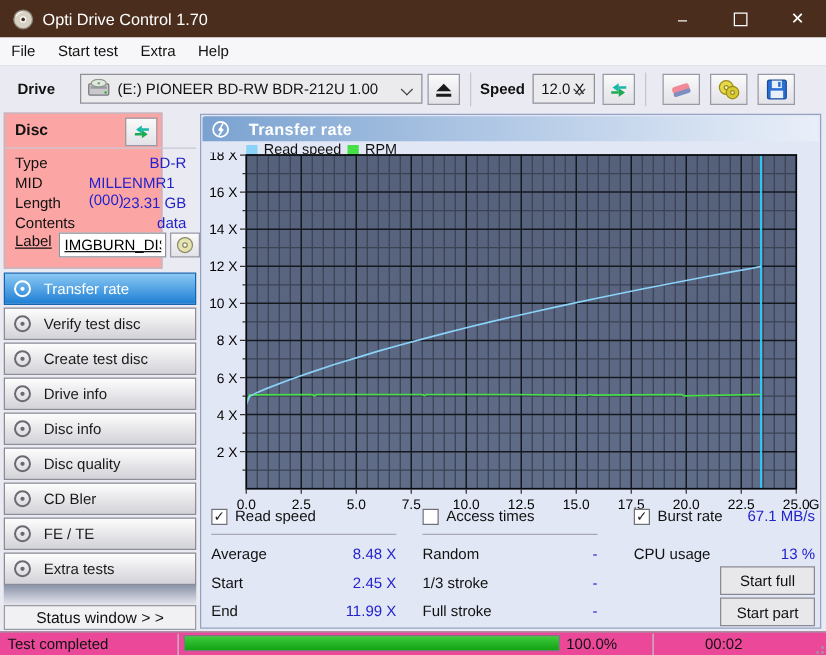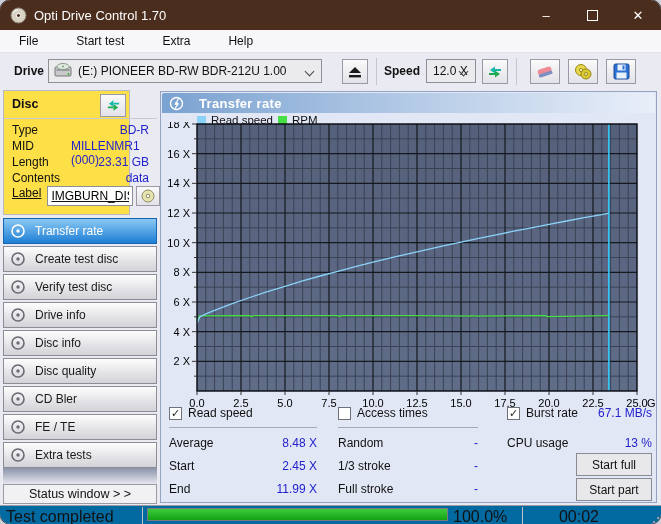--- a/index.html
+++ b/index.html
@@ -1,39 +1,39 @@
 <!DOCTYPE html>
 <html><head>
 <meta charset="utf-8">
 <style>
   html,body{margin:0;padding:0;background:#cfcfd8;font-family:"Liberation Sans","DejaVu Sans",sans-serif;}
   #window{position:relative;width:661px;height:524px;background:#eaeaf2;outline:1px solid #3a3a40;overflow:hidden;
-          font-size:12px;color:#111;border-radius:11px;}
+          font-size:12px;color:#111;}
   
   .titlebar{position:absolute;left:0;top:0;width:661px;height:30px;background:#4a2d1c;display:flex;align-items:center;}
   .appicon{margin-left:10px;width:17px;height:17px;display:inline-flex;}
   .title{color:#fff;font-size:13px;margin-left:7px;}
   .winbtns{position:absolute;right:0;top:0;height:30px;display:flex;}
   .wbtn{width:46px;height:30px;display:flex;align-items:center;justify-content:center;color:#fff;font-size:13px;cursor:default;}
   .maxbox{width:9px;height:9px;border:1px solid #fff;display:inline-block;}
   
   .menubar{position:absolute;left:0;top:30px;width:661px;height:22px;background:#f7f7f9;border-bottom:1px solid #e2e2e8;display:flex;align-items:center;}
-  .menu-item{padding:0 19px;height:22px;line-height:22px;}
+  .menu-item{padding:0 9px;height:22px;line-height:22px;}
   
   .toolbar{position:absolute;left:0;top:53px;width:599px;height:37px;background:#eaeaf2;padding-left:24px;}
   .tb-label{position:absolute;top:11px;font-weight:bold;}
   .dd{position:absolute;top:6px;height:24px;background:#ebebee;border:1px solid #8f8f9a;display:flex;align-items:center;box-sizing:border-box;}
   .dd .txt{margin-left:6px;white-space:nowrap;}
   .chev{position:absolute;right:8px;top:8px;width:6px;height:6px;border-right:1px solid #444;border-bottom:1px solid #444;transform:rotate(45deg);}
   .tbtn{position:absolute;top:6px;height:25px;background:linear-gradient(#fafafa,#e2e2e8);border:1px solid #9a9aa6;box-sizing:border-box;
         display:flex;align-items:center;justify-content:center;}
   .vsep{position:absolute;top:5px;width:1px;height:27px;background:#c6c6d2;}
   
   .leftpanel{position:absolute;left:3px;top:90px;width:154px;height:413px;}
-  .discbox{position:absolute;left:0;top:0;width:127px;height:125px;background:#fde047;border:1px solid #b9b9c6;box-sizing:border-box;}
+  .discbox{position:absolute;left:0;top:0;width:127px;height:125px;background:#fca5a5;border:1px solid #b9b9c6;box-sizing:border-box;}
   .discbox .hdr{position:absolute;left:8px;top:6px;font-weight:bold;font-size:12.5px;}
   .disc-refresh{position:absolute;right:3px;top:3px;width:26px;height:23px;}
   .disc-sep{position:absolute;left:0;top:27px;width:153px;height:1px;background:#c9c9d6;}
   .disc-row{position:absolute;left:8px;width:137px;display:flex;justify-content:space-between;gap:37px;}
   .bluev{color:#2222cc;}
   .labelrow{position:absolute;left:8px;top:95px;display:flex;align-items:flex-start;text-decoration:underline;}
   .labelrow input{width:78px;height:16px;border:1px solid #8f8f9a;font:12px "Liberation Sans",sans-serif;padding:1px 3px;margin-left:6px;background:#fff;}
   .labelbtn{width:24px;height:20px;margin-left:3px;background:linear-gradient(#fafafa,#e2e2e8);border:1px solid #9a9aa6;display:flex;align-items:center;justify-content:center;box-sizing:border-box;}
   .side{position:absolute;left:0;top:128px;width:154px;}
   .sbtn{position:relative;width:154px;height:26px;margin-bottom:2px;background:linear-gradient(#fdfdfd,#d2d2d8);border:1px solid #8c8c96;box-sizing:border-box;
@@ -58,21 +58,21 @@
   .checkbox{width:13px;height:13px;background:#fff;border:1px solid #707078;box-sizing:border-box;display:inline-flex;align-items:center;justify-content:center;
             font-size:11px;font-weight:bold;color:#222;}
   .checkbox.checked::after{content:"\2713";}
   .chk-label{margin-left:6px;}
   .chk-val{margin-left:auto;}
   .underline{height:1px;background:#a8a8b8;margin-top:6px;}
   .rrow{display:flex;justify-content:space-between;position:absolute;width:100%;gap:11px;}
   .pbtn{position:absolute;width:76px;height:23px;background:#e8e8ea;border:1px solid #8a8a94;box-sizing:border-box;
         display:flex;align-items:center;justify-content:center;font-size:12px;}
   
-  .statusbar{position:absolute;left:0;top:505px;width:661px;height:19px;background:#0369a1;border-top:1px solid #9a9aa4;font-size:16px;}
+  .statusbar{position:absolute;left:0;top:505px;width:661px;height:19px;background:#ec4899;border-top:1px solid #9a9aa4;font-size:12px;}
   .sb-text{position:absolute;left:6px;top:2px;}
   .sb-sep{position:absolute;top:1px;width:1px;height:17px;background:#c2c2cc;}
   .pbar{position:absolute;left:147px;top:2px;width:301px;height:13px;border:1px solid #7a7a84;background:#fff;box-sizing:border-box;}
   .pfill{height:100%;background:linear-gradient(#3ecb3e,#12a312);}
   .sb-pct{position:absolute;left:453px;top:2px;}
   .sb-time{position:absolute;left:525px;top:2px;width:108px;text-align:center;}
   .grip{position:absolute;right:2px;bottom:2px;width:10px;height:10px;}
   .grip i{position:absolute;width:2px;height:2px;background:#9a9aa4;}
 </style>
 </head>
@@ -104,21 +104,21 @@
 
   <div class="menubar">
     <span class="menu-item">File</span>
     <span class="menu-item">Start test</span>
     <span class="menu-item">Extra</span>
     <span class="menu-item">Help</span>
   </div>
 
   <div class="toolbar">
     <span class="tb-label" style="left:14px">Drive</span>
-    <div class="dd" style="left:48px;width:274px">
+    <div class="dd" style="left:64px;width:274px">
       <span class="ic" style="margin-left:5px;display:inline-flex">
         <svg width="18" height="16" viewBox="0 0 18 16">
             <rect x="1" y="4" width="16" height="9" rx="1" fill="#c9c9cc" stroke="#77777c"></rect>
             <rect x="2.5" y="6" width="13" height="2" fill="#9a9aa0"></rect>
             <circle cx="14.5" cy="11" r="1" fill="#2db32d"></circle>
             <ellipse cx="9" cy="3.5" rx="6" ry="3" fill="#dfeadf" stroke="#8a9a8a"></ellipse>
             <circle cx="9" cy="3.5" r="1" fill="#8a9a8a"></circle>
           </svg>
       </span>
       <span class="txt">(E:)   PIONEER BD-RW   BDR-212U 1.00</span>
@@ -220,30 +220,30 @@
           </span>
           <span class="lb">Transfer rate</span>
         </div>
         <div class="sbtn">
           <span class="ic">
             <svg viewBox="0 0 16 16">
               <circle cx="8" cy="8" r="6" fill="none" stroke="#6a6a72" stroke-width="1.6"></circle>
               <circle cx="8" cy="8" r="1.7" fill="#6a6a72"></circle>
             </svg>
           </span>
+          <span class="lb">Verify test disc</span>
+        </div>
+        <div class="sbtn">
+          <span class="ic">
+            <svg viewBox="0 0 16 16">
+              <circle cx="8" cy="8" r="6" fill="none" stroke="#6a6a72" stroke-width="1.6"></circle>
+              <circle cx="8" cy="8" r="1.7" fill="#6a6a72"></circle>
+            </svg>
+          </span>
           <span class="lb">Create test disc</span>
-        </div>
-        <div class="sbtn">
-          <span class="ic">
-            <svg viewBox="0 0 16 16">
-              <circle cx="8" cy="8" r="6" fill="none" stroke="#6a6a72" stroke-width="1.6"></circle>
-              <circle cx="8" cy="8" r="1.7" fill="#6a6a72"></circle>
-            </svg>
-          </span>
-          <span class="lb">Verify test disc</span>
         </div>
         <div class="sbtn">
           <span class="ic">
             <svg viewBox="0 0 16 16">
               <circle cx="8" cy="8" r="6" fill="none" stroke="#6a6a72" stroke-width="1.6"></circle>
               <circle cx="8" cy="8" r="1.7" fill="#6a6a72"></circle>
             </svg>
           </span>
           <span class="lb">Drive info</span>
         </div>

